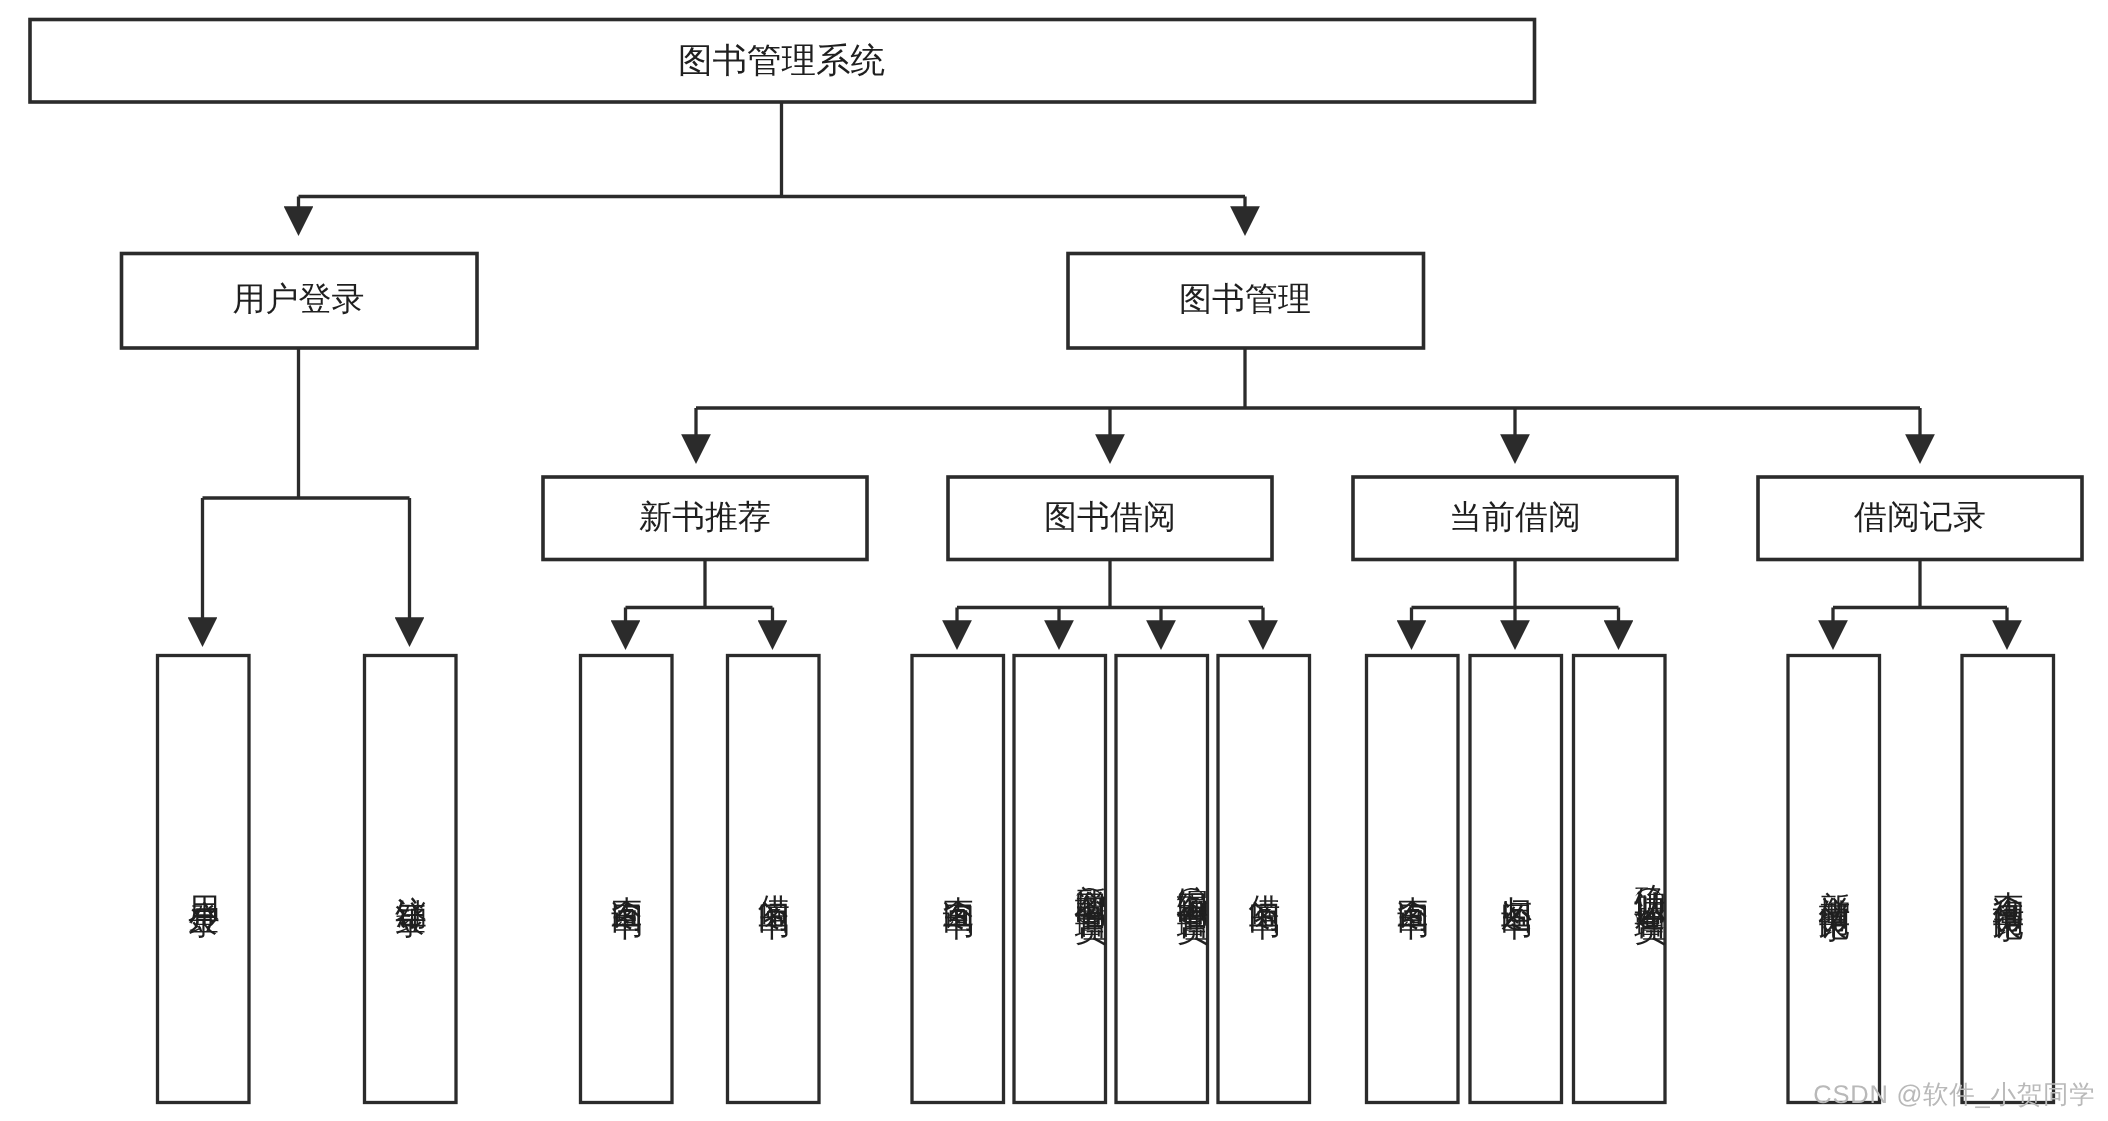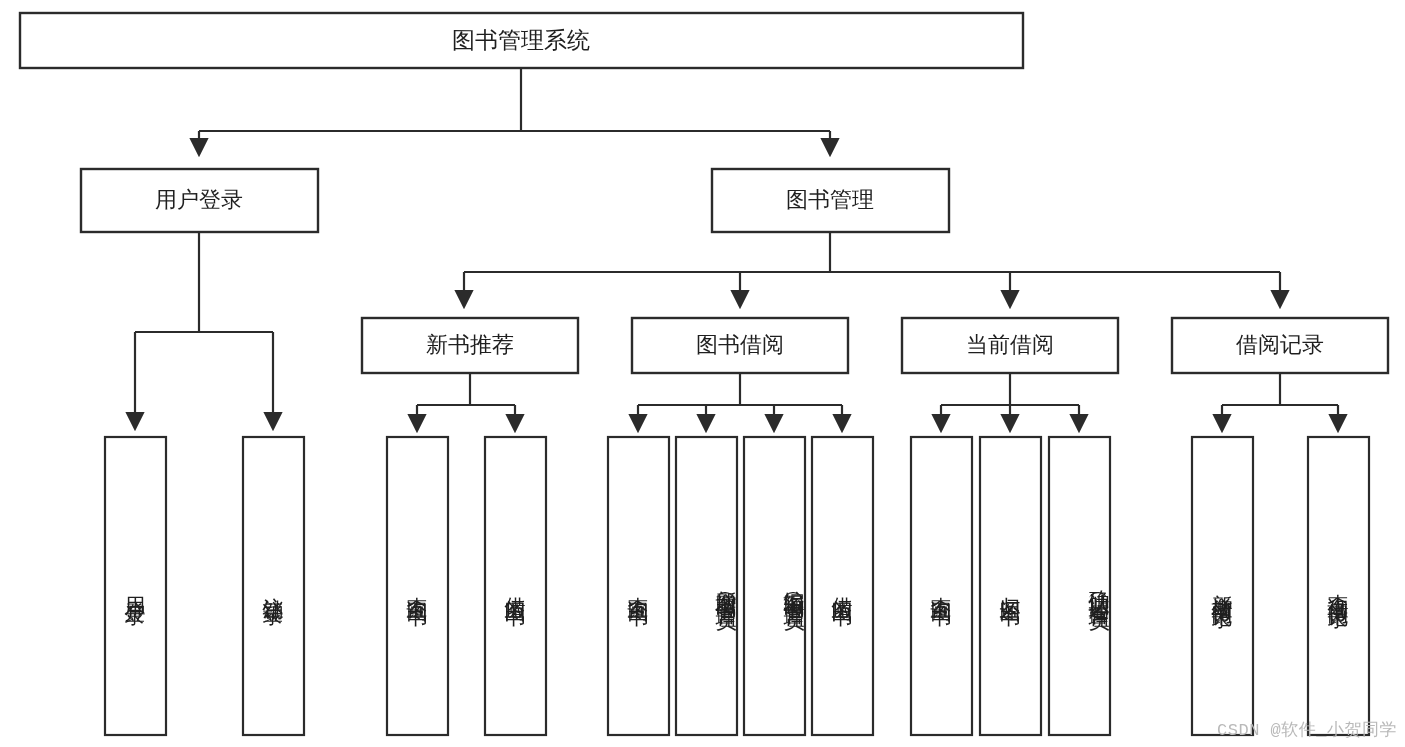--- a/index.html
+++ b/index.html
@@ -68,21 +68,21 @@
     letter-spacing: 3px;
     color: #1f1f1f;
     text-align: center;
     white-space: nowrap;
     pointer-events: none;
   }
   .watermark {
     position: absolute;
     right: 8px;
     bottom: 6px;
-    font-family: Liberation Mono, monospace;
+    font-family: Liberation Sans, sans-serif;
     font-size: 17px;
     color: #b9b9b9;
     letter-spacing: 0.5px;
     white-space: nowrap;
   }
 </style>
 </head>
 <body>
 
 <div id="diagram-root">

